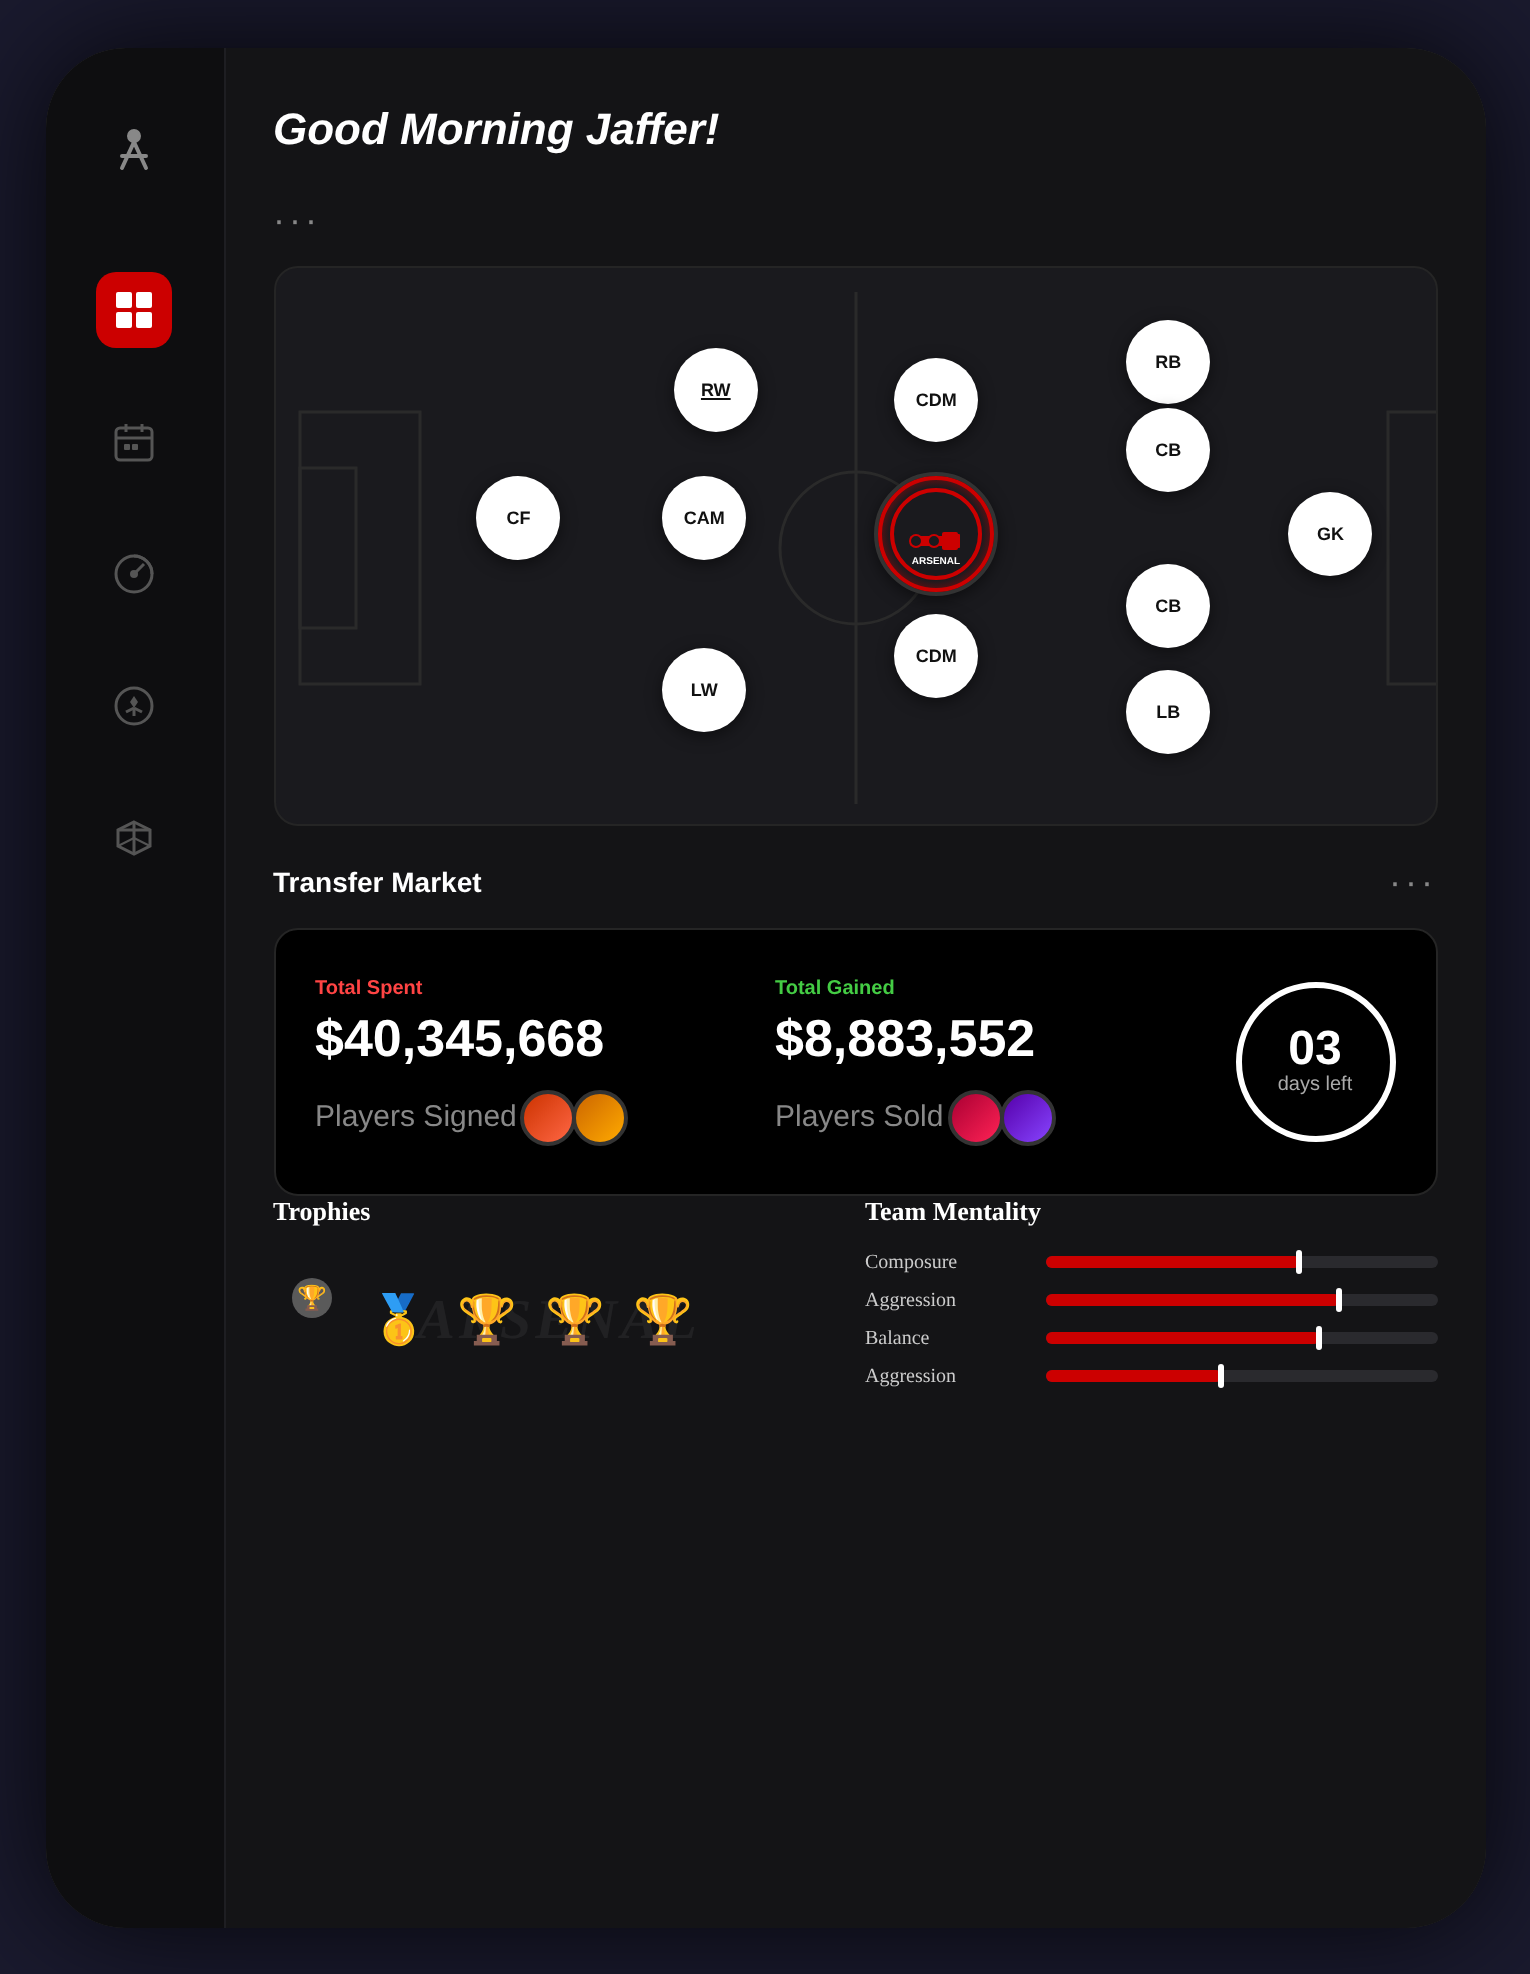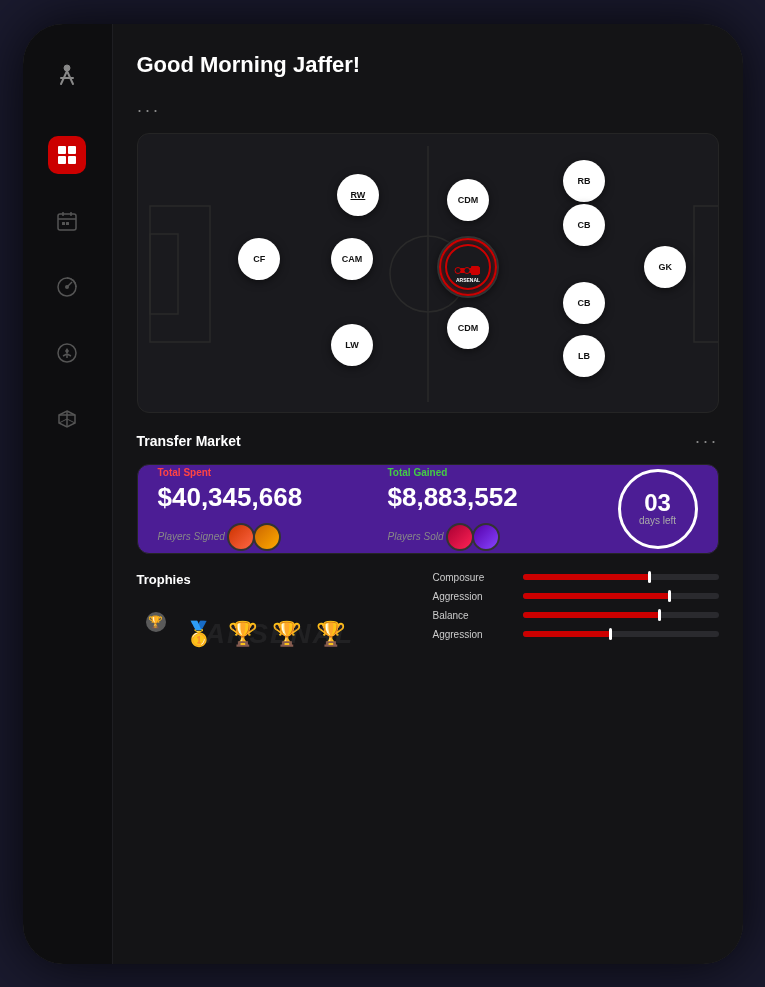--- a/index.html
+++ b/index.html
@@ -64,20 +64,21 @@
       background: #141416;
       padding: 28px 24px;
       overflow: hidden;
       border-radius: 0 40px 40px 0;
     }
     .greeting {
       font-size: 22px;
       font-weight: 700;
       color: #ffffff;
       margin-bottom: 22px;
+      font-style: italic;
     }
     
     .section-header {
       display: flex;
       justify-content: space-between;
       align-items: center;
       margin-bottom: 12px;
     }
     .section-title {
       font-size: 14px;
@@ -132,24 +133,23 @@
       display: flex;
       align-items: center;
       justify-content: center;
       font-size: 7px;
       color: white;
       font-weight: bold;
       border: 2px solid #cc0000;
     }
     
     .transfer-card {
-      background: #4c1d95;
+      background: #000000;
       border-radius: 12px;
-      padding: 2px 20px;
-      margin-bottom: 18px;
+      padding: 24px 20px;
       border: 1px solid #252525;
     }
     .transfer-row {
       display: flex;
       align-items: flex-start;
       gap: 20px;
     }
     .transfer-col {
       flex: 1;
     }
@@ -165,24 +165,23 @@
       font-weight: 800;
       color: white;
       margin-bottom: 10px;
     }
     .players-row {
       display: flex;
       align-items: center;
       gap: 6px;
     }
     .players-label {
-      font-size: 10px;
+      font-size: 15px;
       color: #888;
       margin-right: 4px;
-      font-style: italic;
     }
     .player-avatar {
       width: 28px;
       height: 28px;
       border-radius: 50%;
       background: linear-gradient(135deg, #cc3300, #ff6600);
       border: 2px solid #333;
       display: inline-block;
     }
     .player-avatar:nth-child(2) {
@@ -208,20 +207,21 @@
       line-height: 1;
     }
     .days-text {
       font-size: 10px;
       color: #aaa;
     }
     
     .bottom-row {
       display: flex;
       gap: 10px;
+      font-family: Liberation Serif, serif;
     }
     .trophies-col {
       flex: 1;
     }
     .mentality-col {
       flex: 1;
     }
     .bottom-title {
       font-size: 13px;
       font-weight: 700;
@@ -460,20 +460,21 @@
             </svg>
           </div>
           <div class="trophy-icon" style="font-size:24px;">🥇</div>
           <div class="trophy-icon" style="font-size:24px;">🏆</div>
           <div class="trophy-icon" style="font-size:24px;">🏆</div>
           <div class="trophy-icon" style="font-size:24px;">🏆</div>
         </div>
       </div>
 
       <div class="mentality-col">
+        <div class="bottom-title">Team Mentality</div>
         <div class="mentality-item">
           <span class="mentality-label">Composure</span>
           <div class="mentality-bar-bg">
             <div class="mentality-bar-fill" style="width:65%;background:#cc0000;"></div>
           </div>
         </div>
         <div class="mentality-item">
           <span class="mentality-label">Aggression</span>
           <div class="mentality-bar-bg">
             <div class="mentality-bar-fill" style="width:75%;background:#cc0000;"></div>

